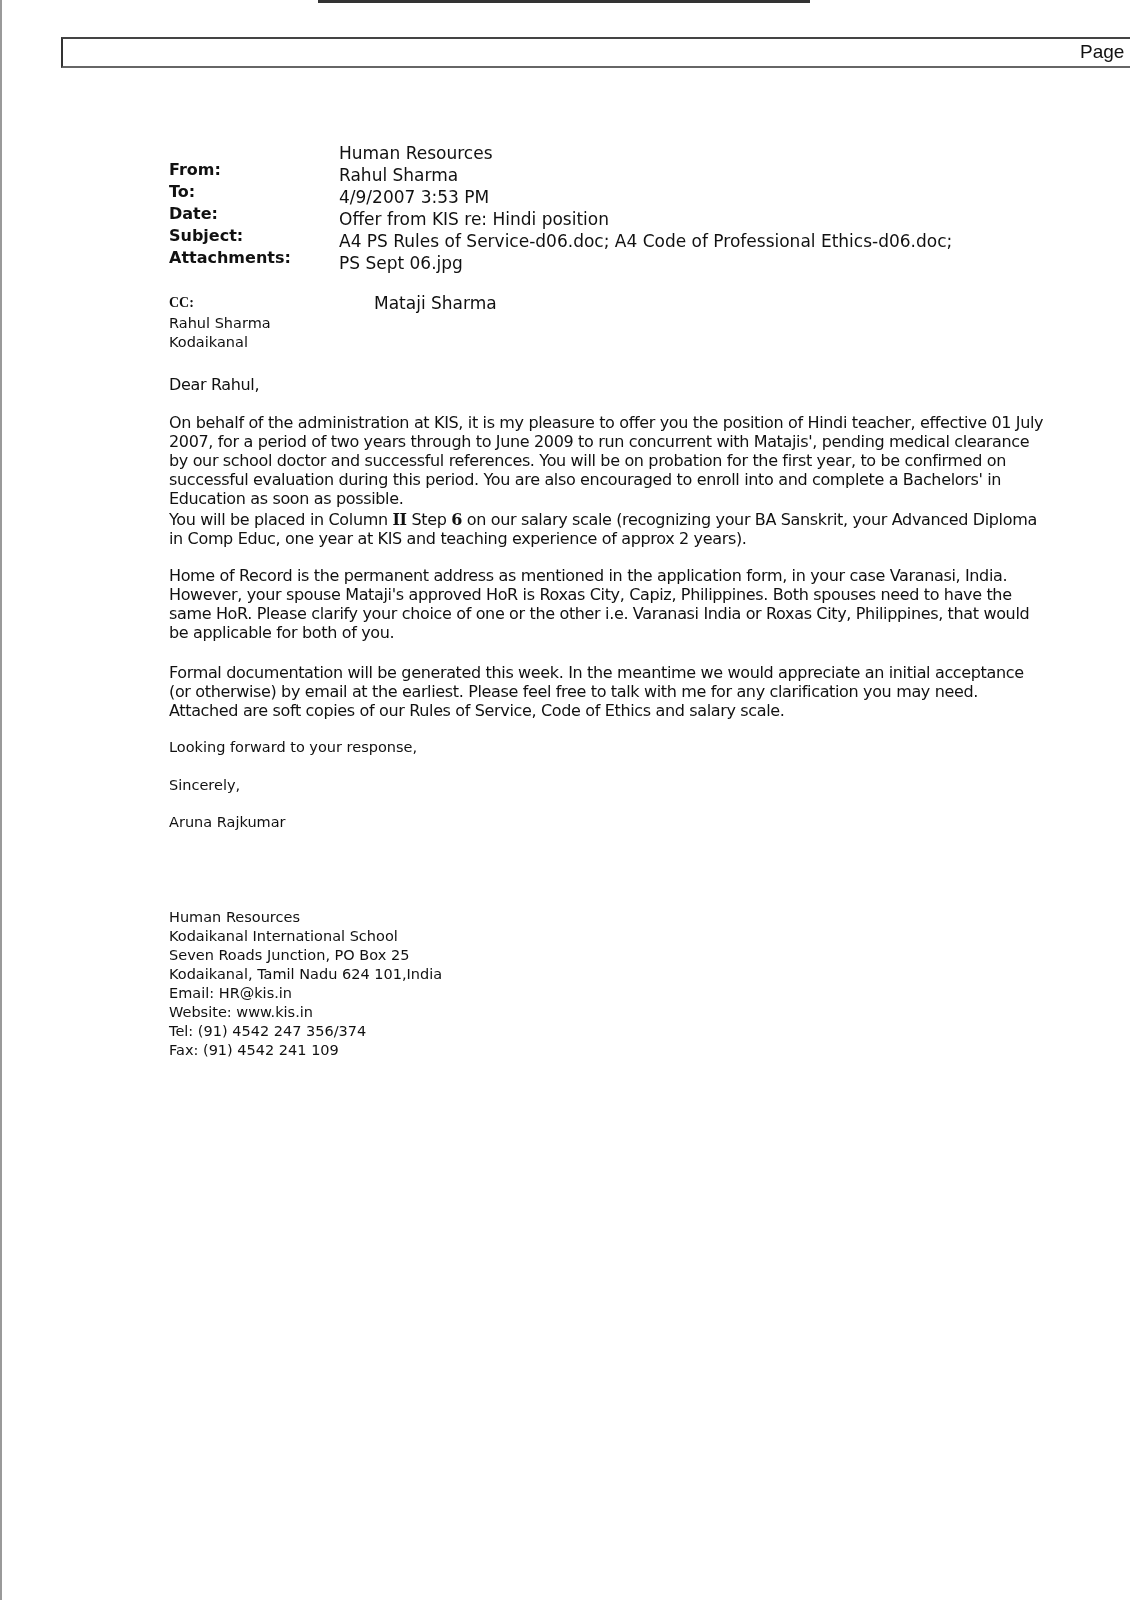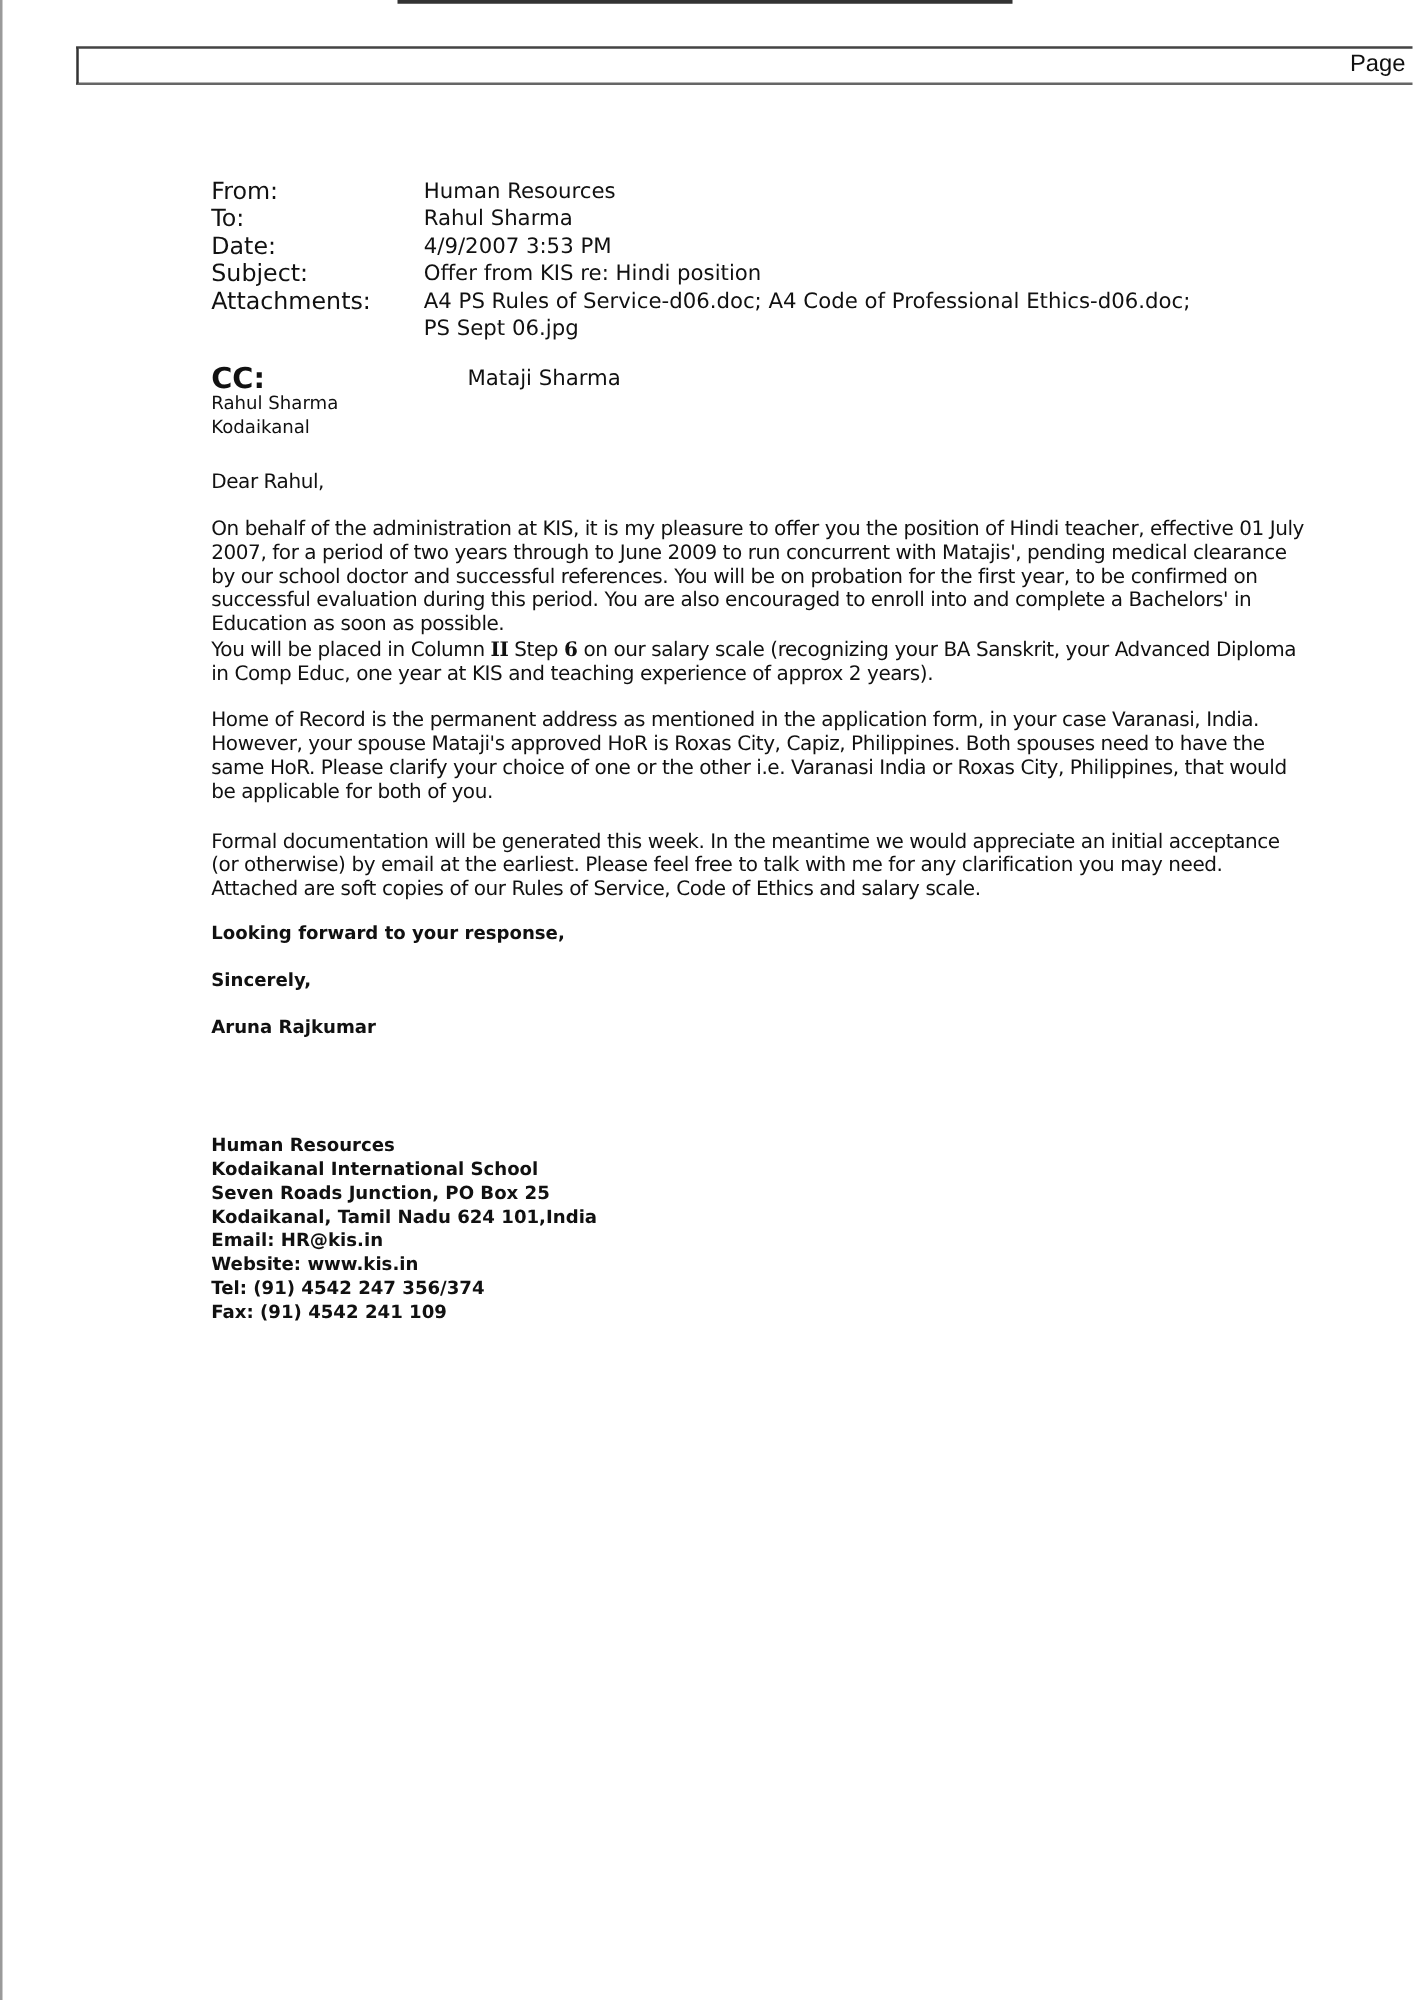--- a/index.html
+++ b/index.html
@@ -12,35 +12,35 @@
   .print-header {
     position: absolute; left: 61px; top: 37px; width: 1075px; height: 27px;
     border-top: 2px solid #444; border-bottom: 2px solid #666; border-left: 2px solid #333;
     font-family: "Liberation Sans", sans-serif; font-size: 19px; line-height: 26px;
   }
   .print-header .title { position: absolute; left: 7px; top: 0; white-space: nowrap; }
   .print-header .page { position: absolute; left: 1017px; top: 0; white-space: nowrap; text-align: center; }
 
   .meta { position: absolute; left: 169px; top: 142px; font-family: "DejaVu Sans", sans-serif; }
   .meta-row { position: relative; height: 22px; }
-  .meta-label { position: absolute; left: 0; top: 0; font-weight: normal; font-size: 19px; line-height: 22px; }
+  .meta-label { position: absolute; left: 0; top: 17px; font-weight: bold; font-size: 16px; line-height: 22px; }
   .meta-value { position: absolute; left: 170px; top: 0; font-size: 17px; line-height: 22px; width: 620px; }
   .meta-row.attach { height: 44px; }
 
   .cc { position: absolute; left: 169px; top: 292px; font-family: "DejaVu Sans", sans-serif; }
-  .cc-label { font-weight: bold; font-size: 23px; line-height: 22px; }
+  .cc-label { font-weight: bold; font-size: 14px; line-height: 22px; font-family: Liberation Serif, serif; }
   .cc-value { position: absolute; left: 170px; top: 0; font-size: 17px; line-height: 22px; white-space: nowrap; margin-left: 35px; }
   .cc-line { font-size: 14.5px; line-height: 19px; white-space: nowrap; }
 
   .body-text {
     position: absolute; left: 169px; font-family: "DejaVu Sans", sans-serif;
     font-size: 16px; line-height: 19px; width: 880px; letter-spacing: -0.35px;
   }
   .body-text b { font-family: "DejaVu Serif", serif; }
-  .sig { position: absolute; left: 169px; font-family: "DejaVu Sans", sans-serif; font-size: 14.5px; line-height: 19px; white-space: nowrap; font-weight: bold; }
+  .sig { position: absolute; left: 169px; font-family: "DejaVu Sans", sans-serif; font-size: 14.5px; line-height: 19px; white-space: nowrap; }
 </style>
 </head>
 <body>
 
 <div class="left-edge"></div>
 <div class="top-rule"></div>
 
 <div class="print-header">
   <span class="page">Page</span>
 </div>

